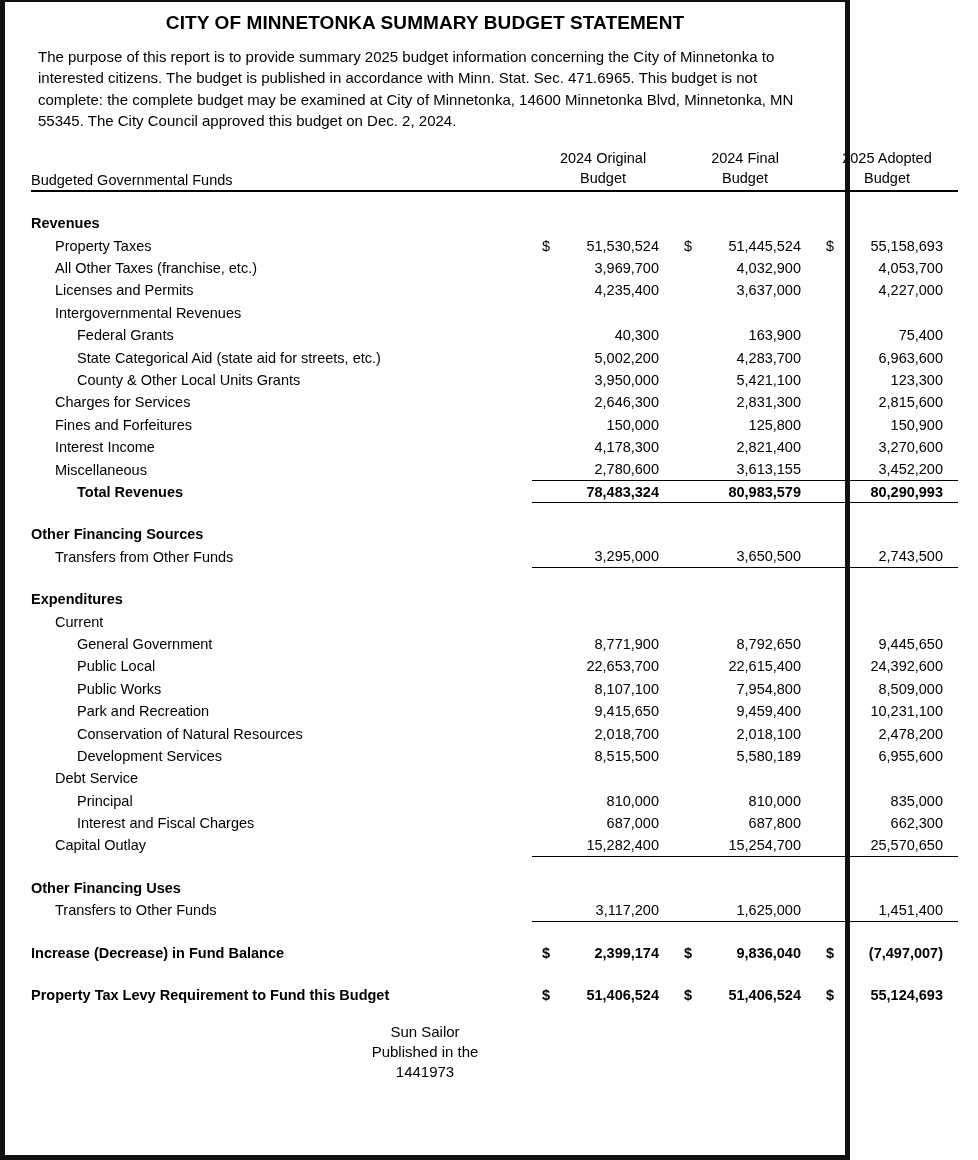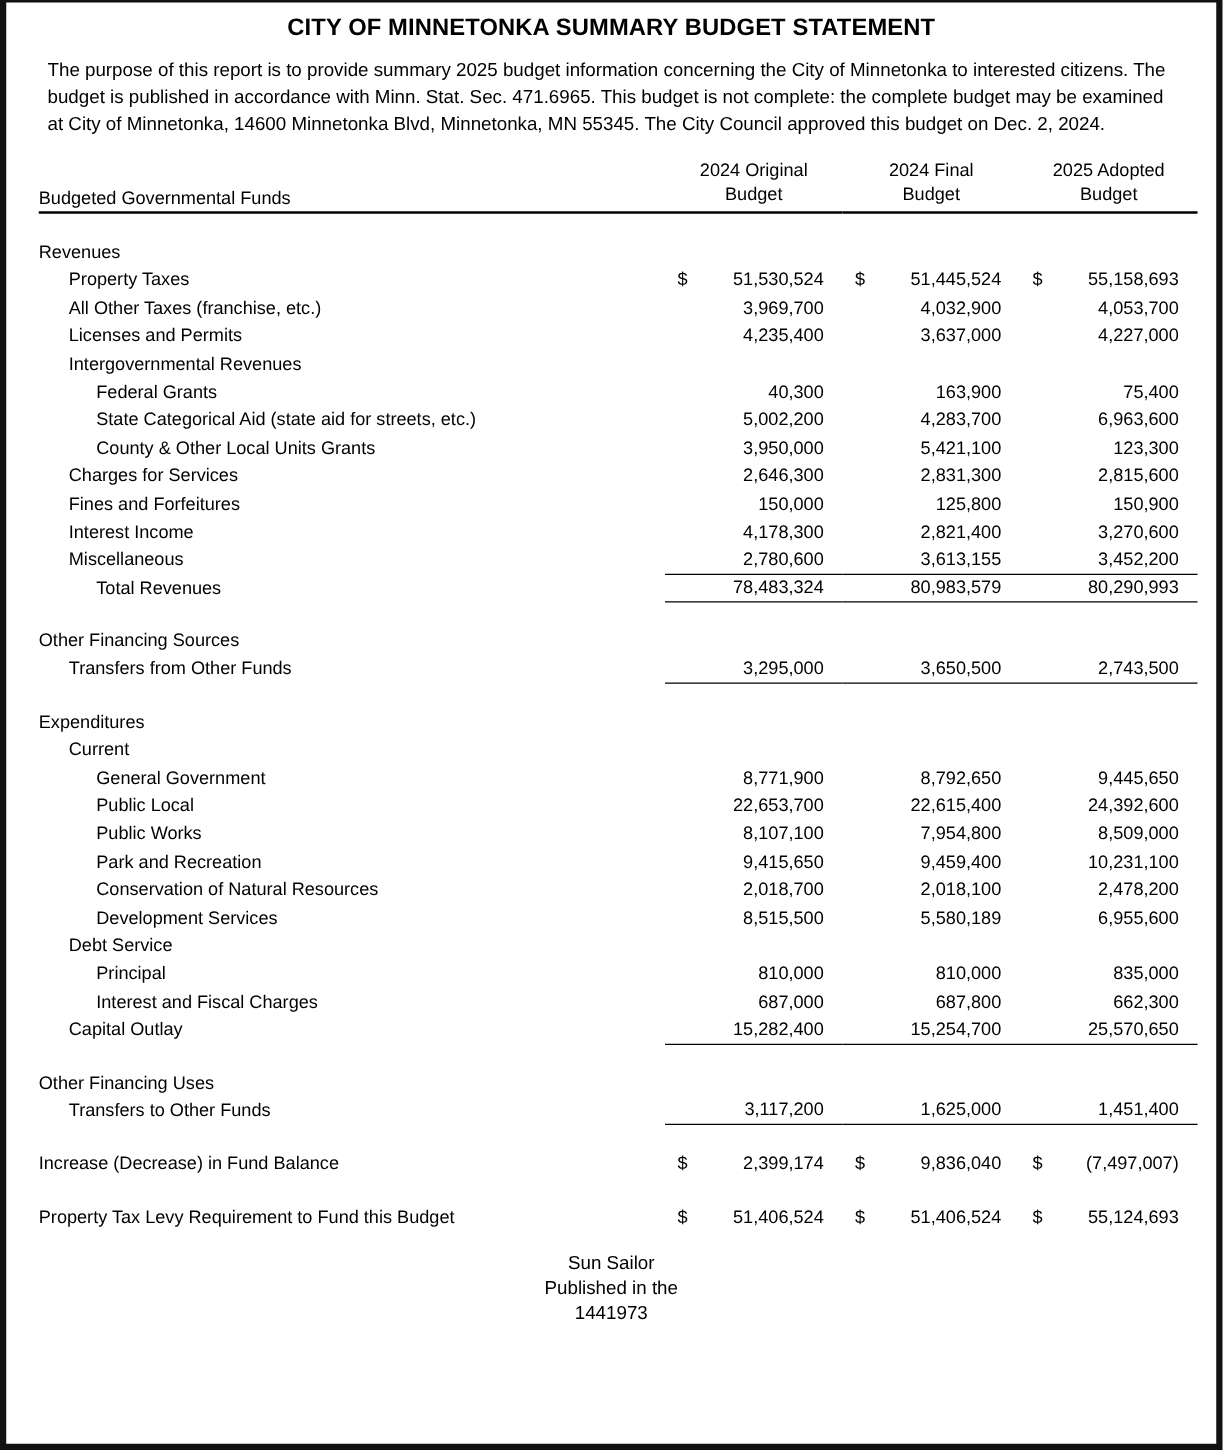--- a/index.html
+++ b/index.html
@@ -7,21 +7,21 @@
     margin: 0; padding: 0;
     background: #ffffff;
   }
   body {
     width: 978px; height: 1160px;
     font-family: "Liberation Sans", sans-serif;
     color: #000000;
     overflow: hidden;
   }
   .page {
-    width: 978px; height: 1160px;
+    width: 850px; height: 1160px;
     border-left: 5px solid #111111;
     border-right: 5px solid #111111;
     border-bottom: 5px solid #111111;
     border-top: 2px solid #111111;
     background: #ffffff;
     padding: 0;
     position: relative;
   }
   .inner {
     padding: 0 15px;
@@ -105,21 +105,21 @@
   .numwrap .fig {
     flex: 1 1 auto;
     text-align: right;
   }
 
   
   .i0 { padding-left: 11px; }
   .i1 { padding-left: 35px; }
   .i2 { padding-left: 57px; }
 
-  .b { font-weight: normal; }
+  .b { font-weight: bold; }
   .u-bot   .numwrap { border-bottom: 1.6px solid #000; }
 
   tr.gap td { height: 20px; padding: 0; }
 
   .footer {
     text-align: center;
     font-size: 15px;
     line-height: 1.33;
     margin-top: 16px;
   }

